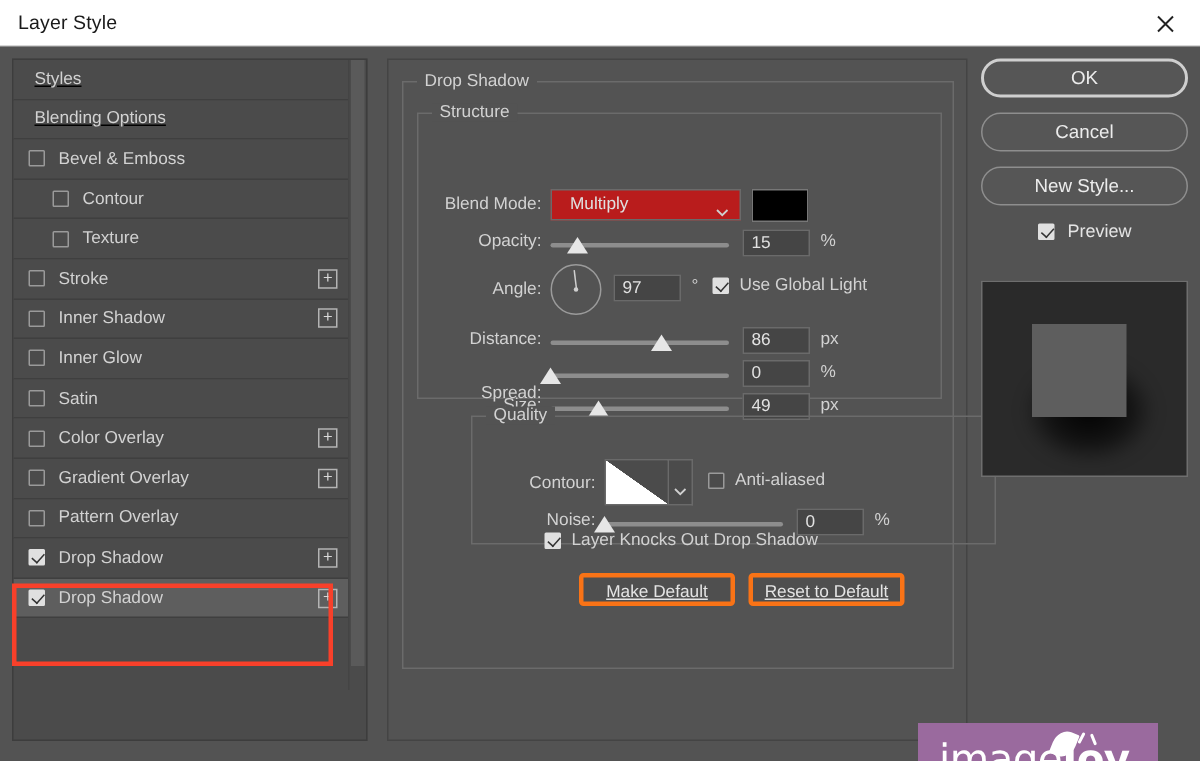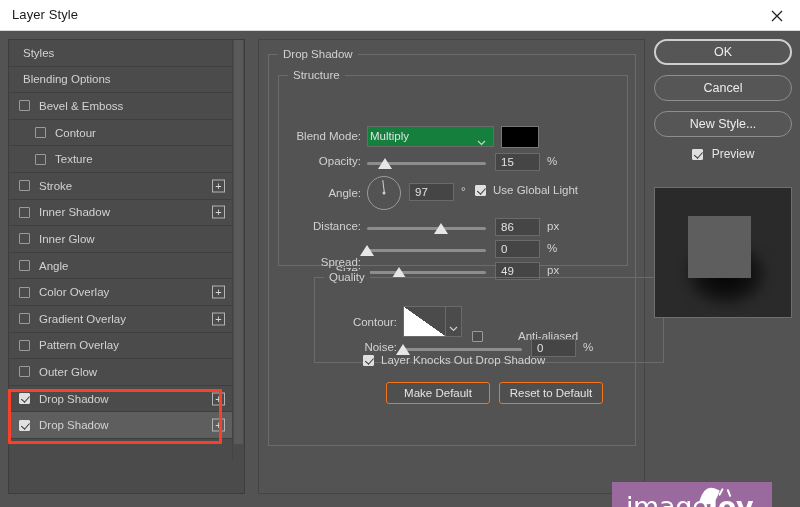--- a/index.html
+++ b/index.html
@@ -52,21 +52,21 @@
   }
   .style-row {
     position: relative;
     height: 26.6px;
     display: flex; align-items: center;
     border-bottom: 1px solid #3f3f3f;
     background: #4b4b4b;
     cursor: pointer;
     padding-left: 10px;
   }
-  .style-row.plain { padding-left: 14px; }
+  .style-row.plain { padding-left: 14px; text-decoration: underline; }
   .style-row.selected { background: #5e5e5e; }
   .style-row .label {
     font-size: 11.5px; color: #d2d2d2;
     white-space: nowrap;
   }
   .style-row.sub { padding-left: 26px; }
   .cb {
     width: 11px; height: 11px;
     border: 1px solid #9a9a9a;
     background: #4b4b4b;
@@ -187,26 +187,26 @@
     width: 0; height: 0;
     border-left: 7px solid transparent;
     border-right: 7px solid transparent;
     border-bottom: 11px solid #e6e6e6;
     transform: translateX(-7px);
     cursor: pointer;
   }
   #blend-select {
     position: absolute; left: 88px; top: 50px;
     width: 127px; height: 21px;
-    background: #15803d;
+    background: #b91c1c;
     border: 1px solid #6a6a6a;
     color: #e0e0e0;
     font-size: 11.5px;
     line-height: 19px;
-    padding-left: 2px;
+    padding-left: 12px;
     cursor: pointer;
   }
   #blend-select .chev {
     position: absolute; right: 7px; top: 6px;
   }
   #blend-color {
     position: absolute; left: 222px; top: 50px;
     width: 38px; height: 22px;
     background: #000;
     border: 1px solid #777;
@@ -258,27 +258,28 @@
     border: 1px solid #6a6a6a;
     border-left: none;
     background: #4b4b4b;
     cursor: pointer;
   }
   #contour-chev .chev { position: absolute; left: 3px; top: 11px; }
 
   .dlg-btn {
     position: absolute;
     background: #4f4f4f;
-    border: 1px solid #f97316;
+    border: 3px solid #f97316;
     border-radius: 3px;
     color: #e4e4e4;
     font-size: 11.5px;
     text-align: center;
     cursor: pointer;
     line-height: 20px;
+    text-decoration: underline;
   }
   #btn-make-default  { left: 117px; top: 327px; width: 104px; height: 22px; }
   #btn-reset-default { left: 230px; top: 327px; width: 104px; height: 22px; }
 
   
   #right-panel { position: absolute; left: 654px; top: 8px; width: 138px; }
   .big-btn {
     width: 138px; height: 26px;
     background: #565656;
     border: 1px solid #8e8e8e;
@@ -386,39 +387,35 @@
           <span class="cb"></span>
           <span class="label">Inner Shadow</span>
           <span class="plus-btn">+</span>
         </div>
         <div class="style-row">
           <span class="cb"></span>
           <span class="label">Inner Glow</span>
         </div>
         <div class="style-row">
           <span class="cb"></span>
-          <span class="label">Angle</span>
+          <span class="label">Satin</span>
         </div>
         <div class="style-row">
           <span class="cb"></span>
           <span class="label">Color Overlay</span>
           <span class="plus-btn">+</span>
         </div>
         <div class="style-row">
           <span class="cb"></span>
           <span class="label">Gradient Overlay</span>
           <span class="plus-btn">+</span>
         </div>
         <div class="style-row">
           <span class="cb"></span>
           <span class="label">Pattern Overlay</span>
-        </div>
-        <div class="style-row">
-          <span class="cb"></span>
-          <span class="label">Outer Glow</span>
         </div>
         <div class="style-row">
           <span class="cb checked"></span>
           <span class="label">Drop Shadow</span>
           <span class="plus-btn">+</span>
         </div>
         <div class="style-row selected">
           <span class="cb checked"></span>
           <span class="label">Drop Shadow</span>
           <span class="plus-btn">+</span>
@@ -500,21 +497,21 @@
         <div id="contour-swatch">
           <div class="tri"></div>
         </div>
         <div id="contour-chev">
           <span class="chev">
             <svg width="9" height="6" viewBox="0 0 9 6">
                 <path d="M1 1 L4.5 4.5 L8 1" stroke="#cfcfcf" stroke-width="1.2" fill="none"></path>
               </svg>
           </span>
         </div>
-        <div class="inline-check" style="left:157px; top:52px;gap:28px;">
+        <div class="inline-check" style="left:157px; top:36px;">
           <span class="cb"></span>
           <span class="label">Anti-aliased</span>
         </div>
 
         <div class="field-label" style="left:0; top:63px; width:82px;">Noise:</div>
         <div class="slider" id="sl-noise" style="left:88px; top:70px; width:119px;">
           <div class="knob" style="left: 0%;"></div>
         </div>
         <div class="num-input" style="left:216px; top:61px; width:45px;">0</div>
         <div class="unit" style="left:268px; top:63px;">%</div>

